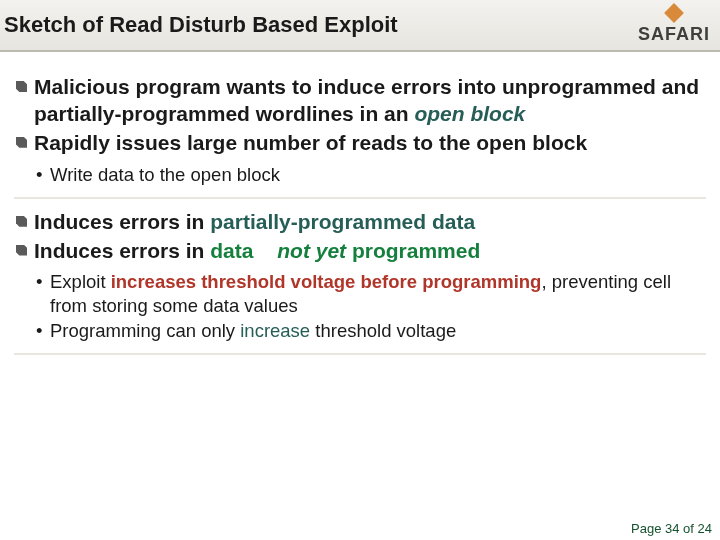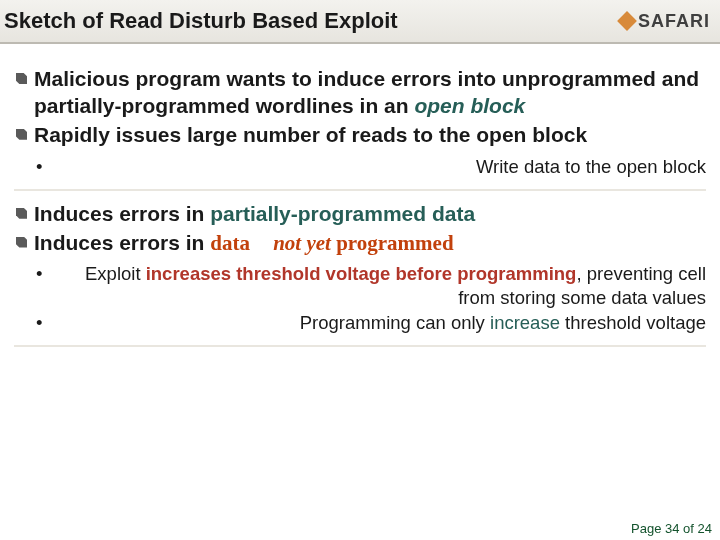--- a/index.html
+++ b/index.html
@@ -5,37 +5,38 @@
   * { margin: 0; padding: 0; box-sizing: border-box; }
   body {
     width: 720px;
     height: 540px;
     font-family: Arial, Helvetica, sans-serif;
     background: #ffffff;
     position: relative;
     overflow: hidden;
   }
   .title-bar {
-    height: 44px;
+    height: 52px;
     background: linear-gradient(#f3f2ee, #e7e5df);
     border-bottom: 2px solid #bdbab2;
     display: flex;
     align-items: center;
     justify-content: space-between;
     padding: 0 10px 0 4px;
   }
   .title-bar h1 {
     font-size: 22px;
     font-weight: 700;
     color: #1a1a1a;
   }
   .logo {
     display: flex;
     align-items: center;
     gap: 4px;
+    flex-direction: column;
   }
   .logo .diamond {
     width: 14px;
     height: 14px;
     background: #d88a3a;
     transform: rotate(45deg);
   }
   .logo .word {
     font-weight: 800;
     letter-spacing: 1px;
@@ -71,32 +72,31 @@
     list-style: none;
     margin: 6px 0 10px 0;
   }
   ul.sub > li {
     position: relative;
     padding-left: 36px;
     font-size: 18.5px;
     line-height: 1.3;
     font-weight: 400;
     color: #1a1a1a;
-    text-align: right;
   }
   ul.sub > li::before {
     content: "•";
     position: absolute;
     left: 22px;
     top: 0;
     color: #1a1a1a;
   }
   .em-green { color: #265e57; font-style: italic; }
   .green { color: #265e57; }
-  .red { color: #c2410c; font-family: Liberation Serif, serif; }
+  .red { color: #15803d; }
   .red-b { color: #b1362a; font-weight: 700; }
   .i { font-style: italic; margin-left: 18px; }
   .sep {
     height: 2px;
     background: #e9e6df;
     margin: 8px 0 10px 0;
   }
   .footer {
     position: absolute;
     right: 8px;

